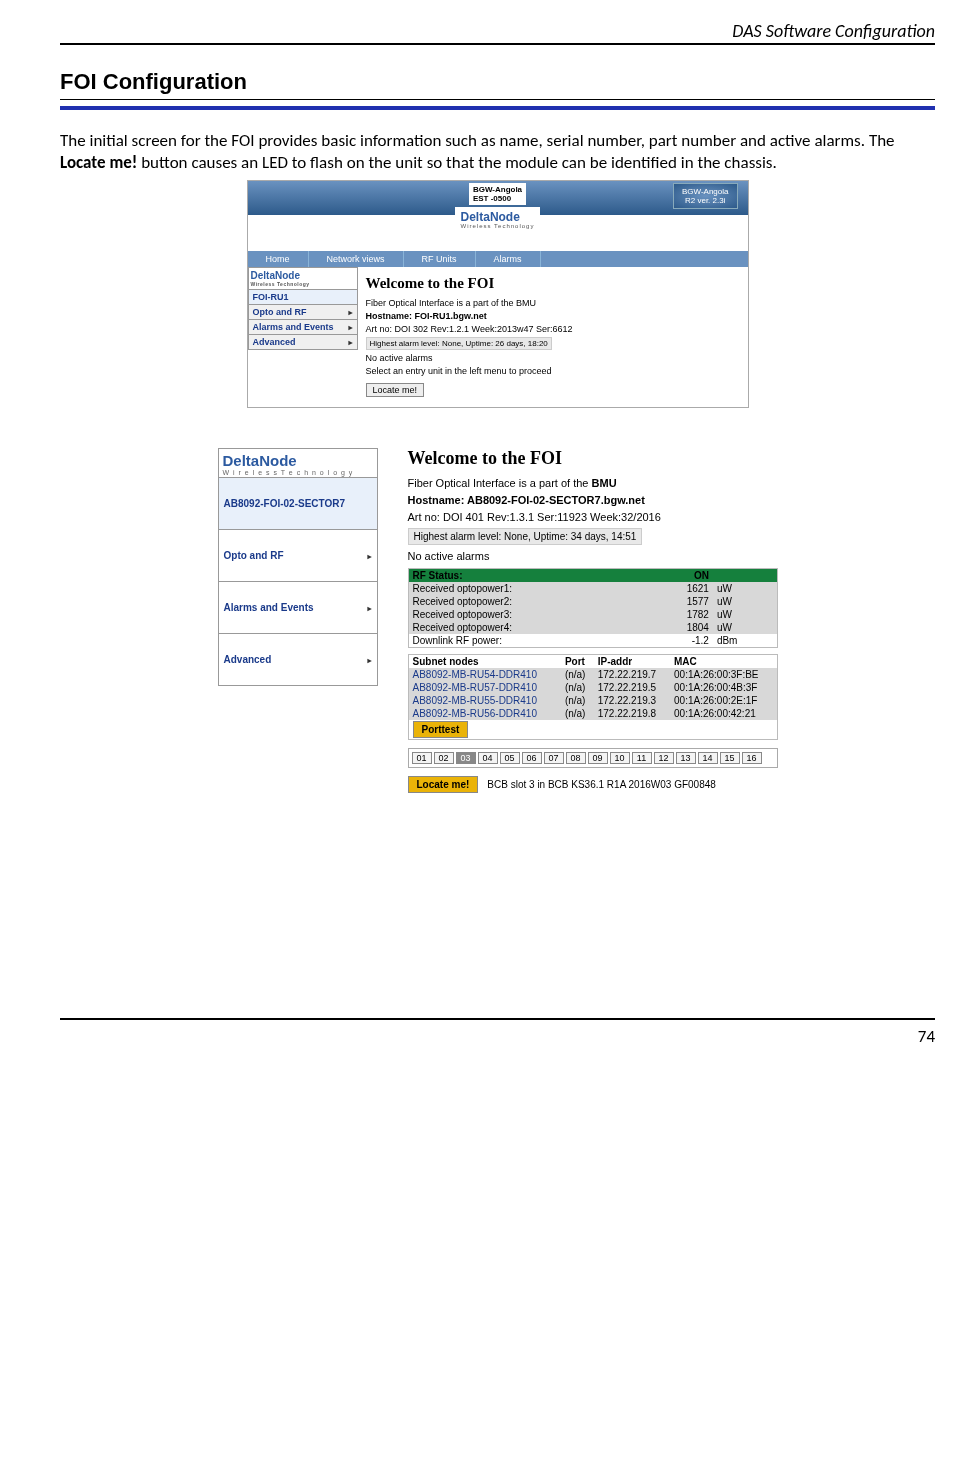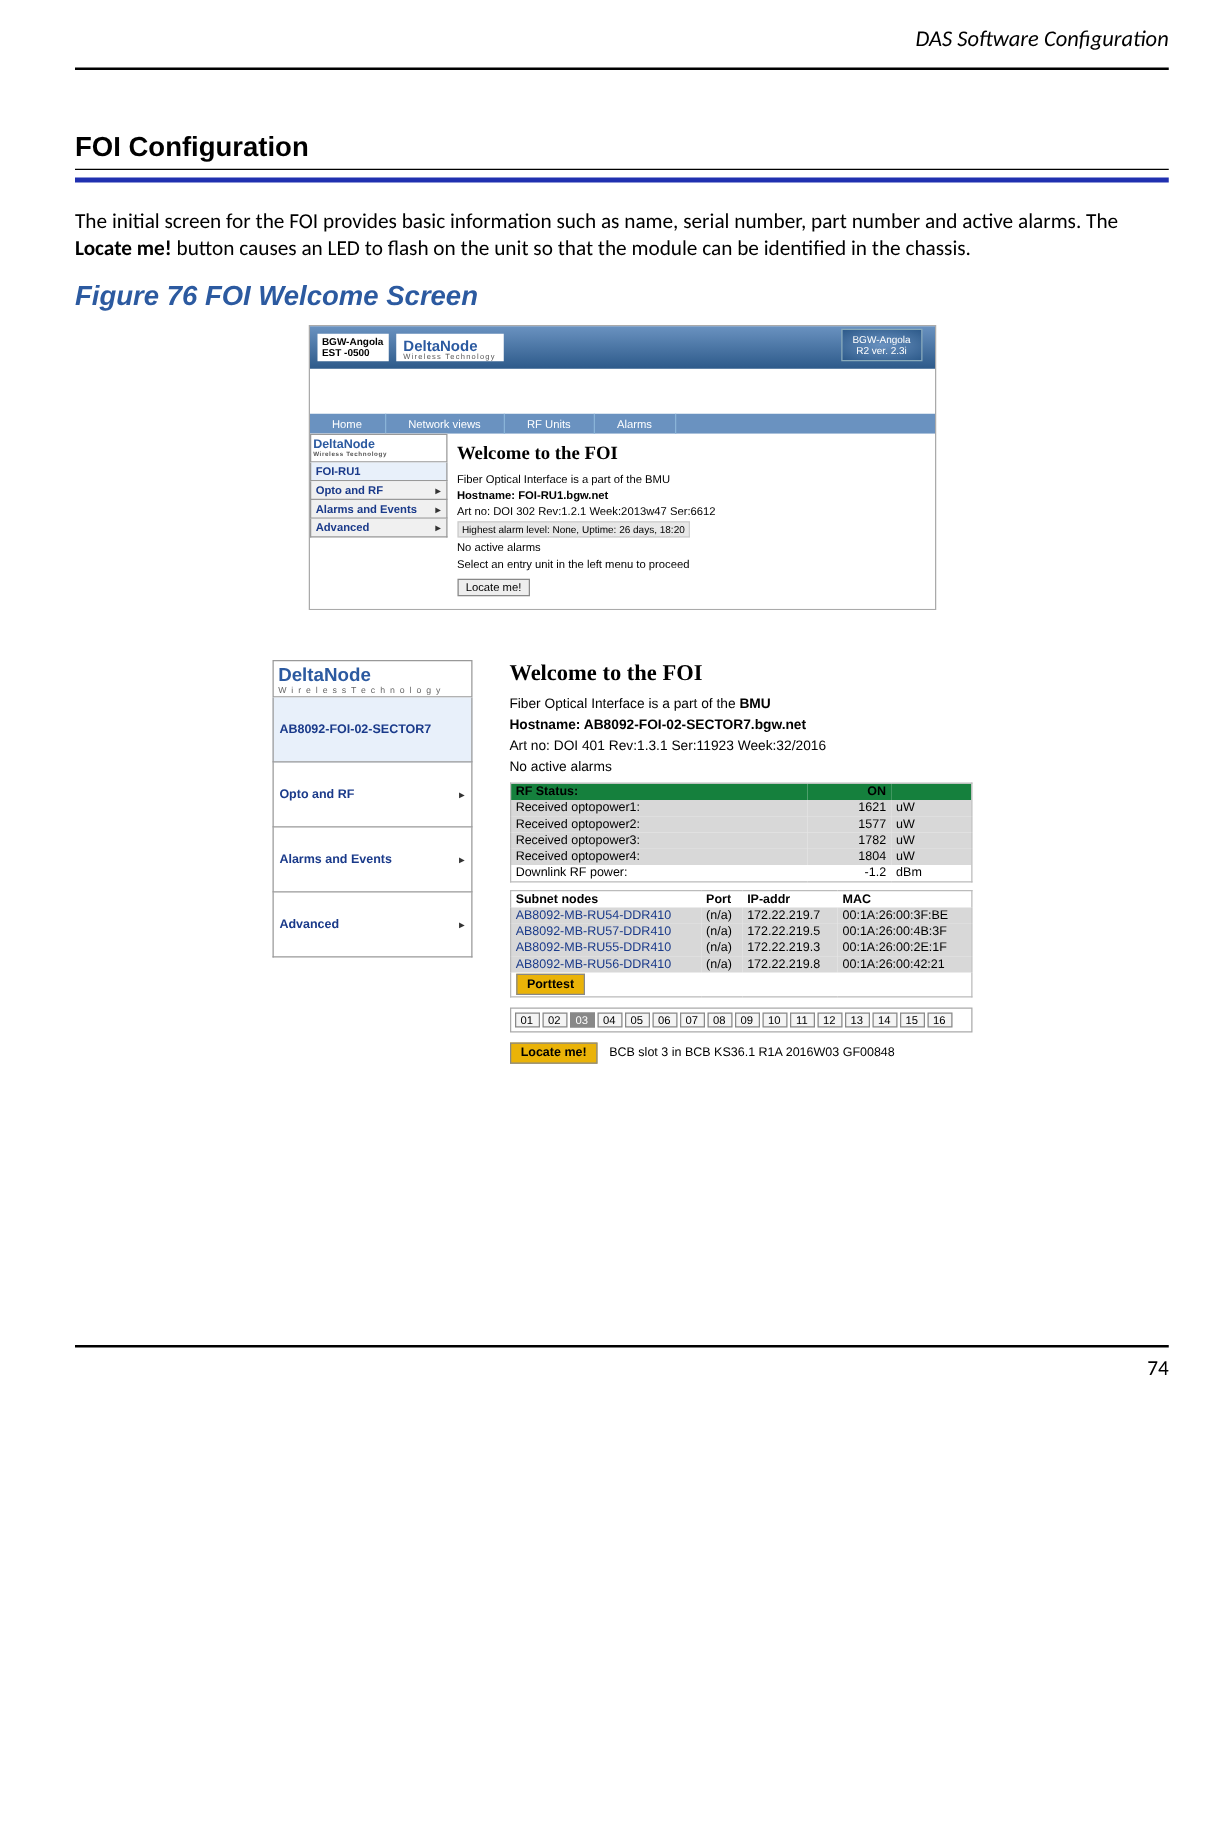--- a/index.html
+++ b/index.html
@@ -10,23 +10,23 @@
     color: #000;
     width: 975px;
   }
   .page {
     padding: 20px 40px 20px 60px;
   }
   .header {
     text-align: right;
     font-style: italic;
     font-size: 18px;
-    padding-bottom: 12px;
+    padding-bottom: 1px;
     border-bottom: 2px solid #000;
-    margin-bottom: 49px;
+    margin-bottom: 24px;
   }
   .section-title {
     font-family: Arial, sans-serif;
     font-size: 22px;
     font-weight: bold;
     margin-bottom: 4px;
   }
   .section-rule {
     height: 6px;
     border-top: 1px solid #000;
@@ -55,20 +55,21 @@
     border: 1px solid #aaa;
   }
   .fig76-top {
     background: #3c6a9a;
     background: linear-gradient(#6a92c0, #2d5a8a);
     color: #fff;
     display: flex;
     align-items: center;
     height: 34px;
     position: relative;
+    flex-direction: column;
   }
   .fig76-top .left-label {
     background: #fff;
     color: #000;
     font-size: 8px;
     padding: 2px 4px;
     margin: 2px 6px;
     font-weight: bold;
   }
   .fig76-logo {
@@ -148,21 +149,20 @@
 <div class="page">
   <div class="header">DAS Software Configuration</div>
 
   <div class="section-title">FOI Configuration</div>
   <div class="section-rule"></div>
 
   <p class="body-text">
     <span>The initial screen for the FOI provides basic information such as name, serial number, part number and active alarms. The </span><b>Locate me!</b><span> button causes an LED to flash on the unit so that the module can be identified in the chassis.</span>
   </p>
 
-  <div class="figure-caption">Figure 76    FOI Welcome Screen</div>
 
   <div class="fig76">
     <div class="fig76-top">
       <div class="left-label">
         <span>BGW-Angola</span><br>
         <span>EST -0500</span>
       </div>
       <div class="fig76-logo">
         <span>DeltaNode</span>
         <small>Wireless Technology</small>
@@ -234,20 +234,21 @@
       <div class="fig77-side-item">
           <span>Advanced</span>
           <span class="arrow"></span>
         </div>
     </div>
     <div class="fig77-main">
       <h3>Welcome to the FOI</h3>
       <div class="line"><span>Fiber Optical Interface is a part of the </span><b>BMU</b></div>
       <div class="line"><b>Hostname: AB8092-FOI-02-SECTOR7.bgw.net</b></div>
       <div class="line">Art no: DOI 401 Rev:1.3.1 Ser:11923 Week:32/2016</div>
+      <div class="line"><span class="grey-strip" style="font-size:10px;padding:2px 5px;">Highest alarm level:  None,   Uptime: 34 days, 14:51</span></div>
       <div class="line">No active alarms</div>
 
       <table class="fig77-table">
         <tbody>
             <tr class="hdr green">
               <td>RF Status:</td>
               <td style="text-align:right">ON</td>
               <td></td>
             </tr>
         <tr class="grey">

